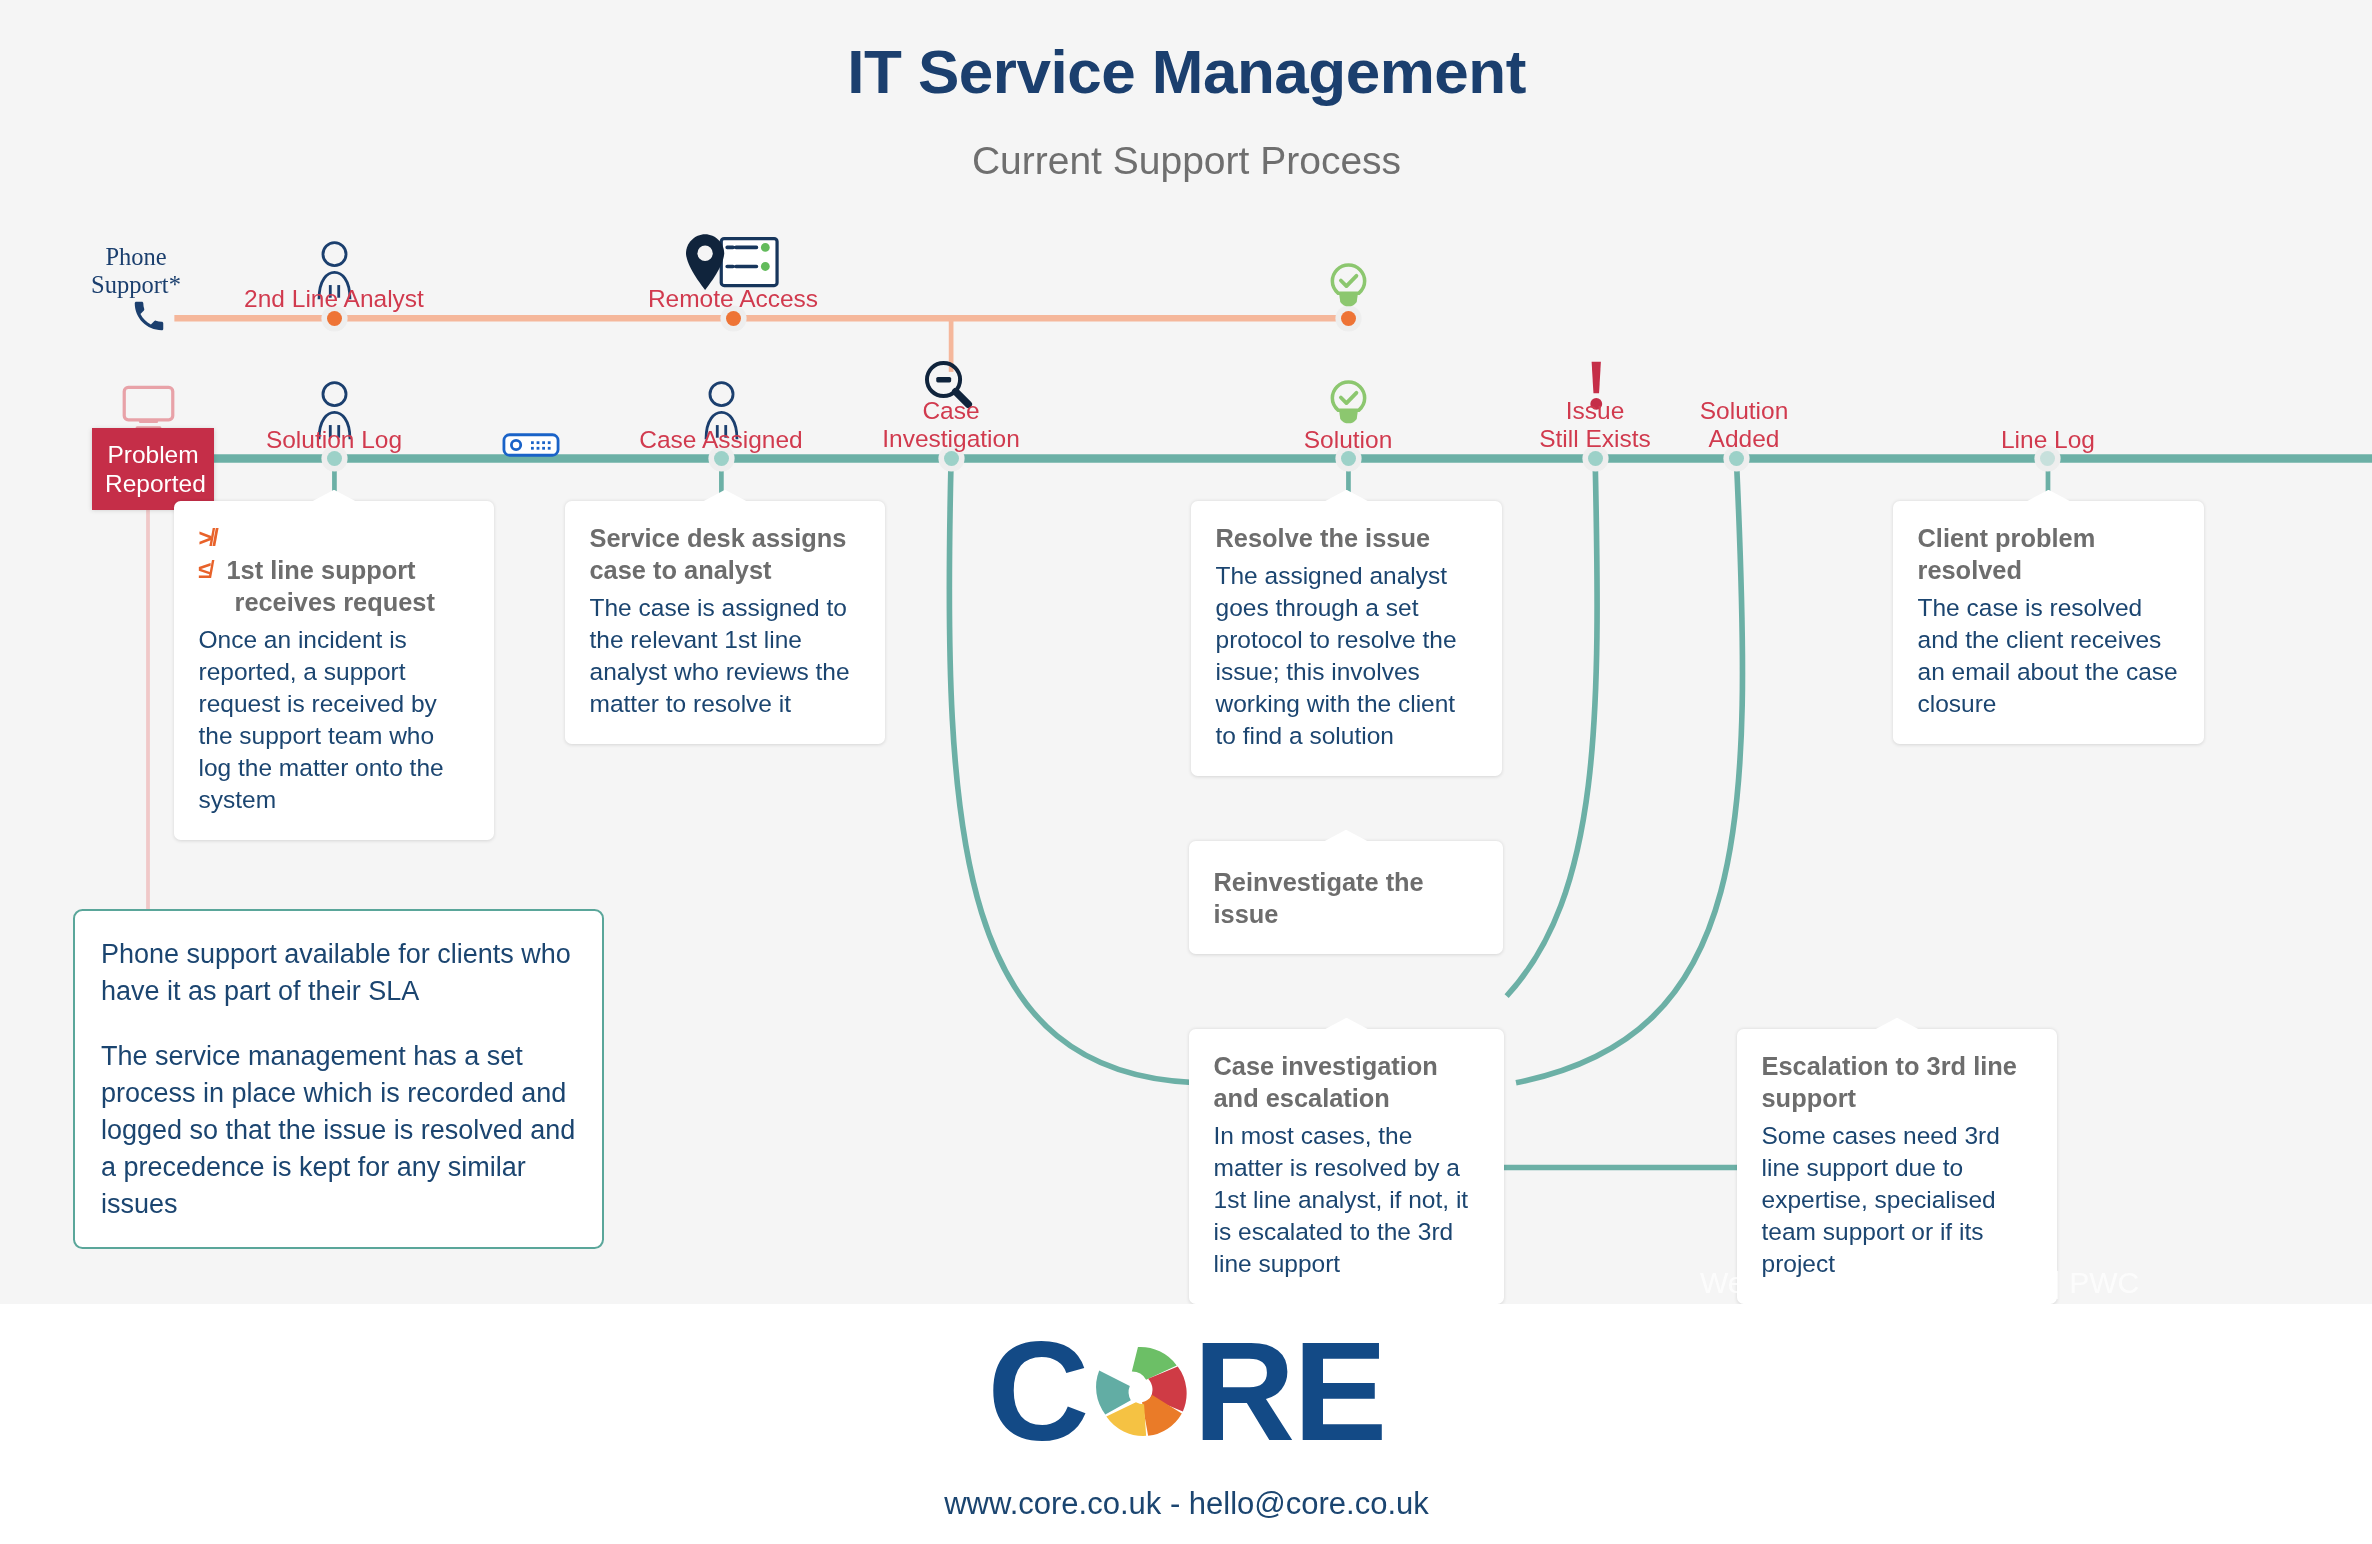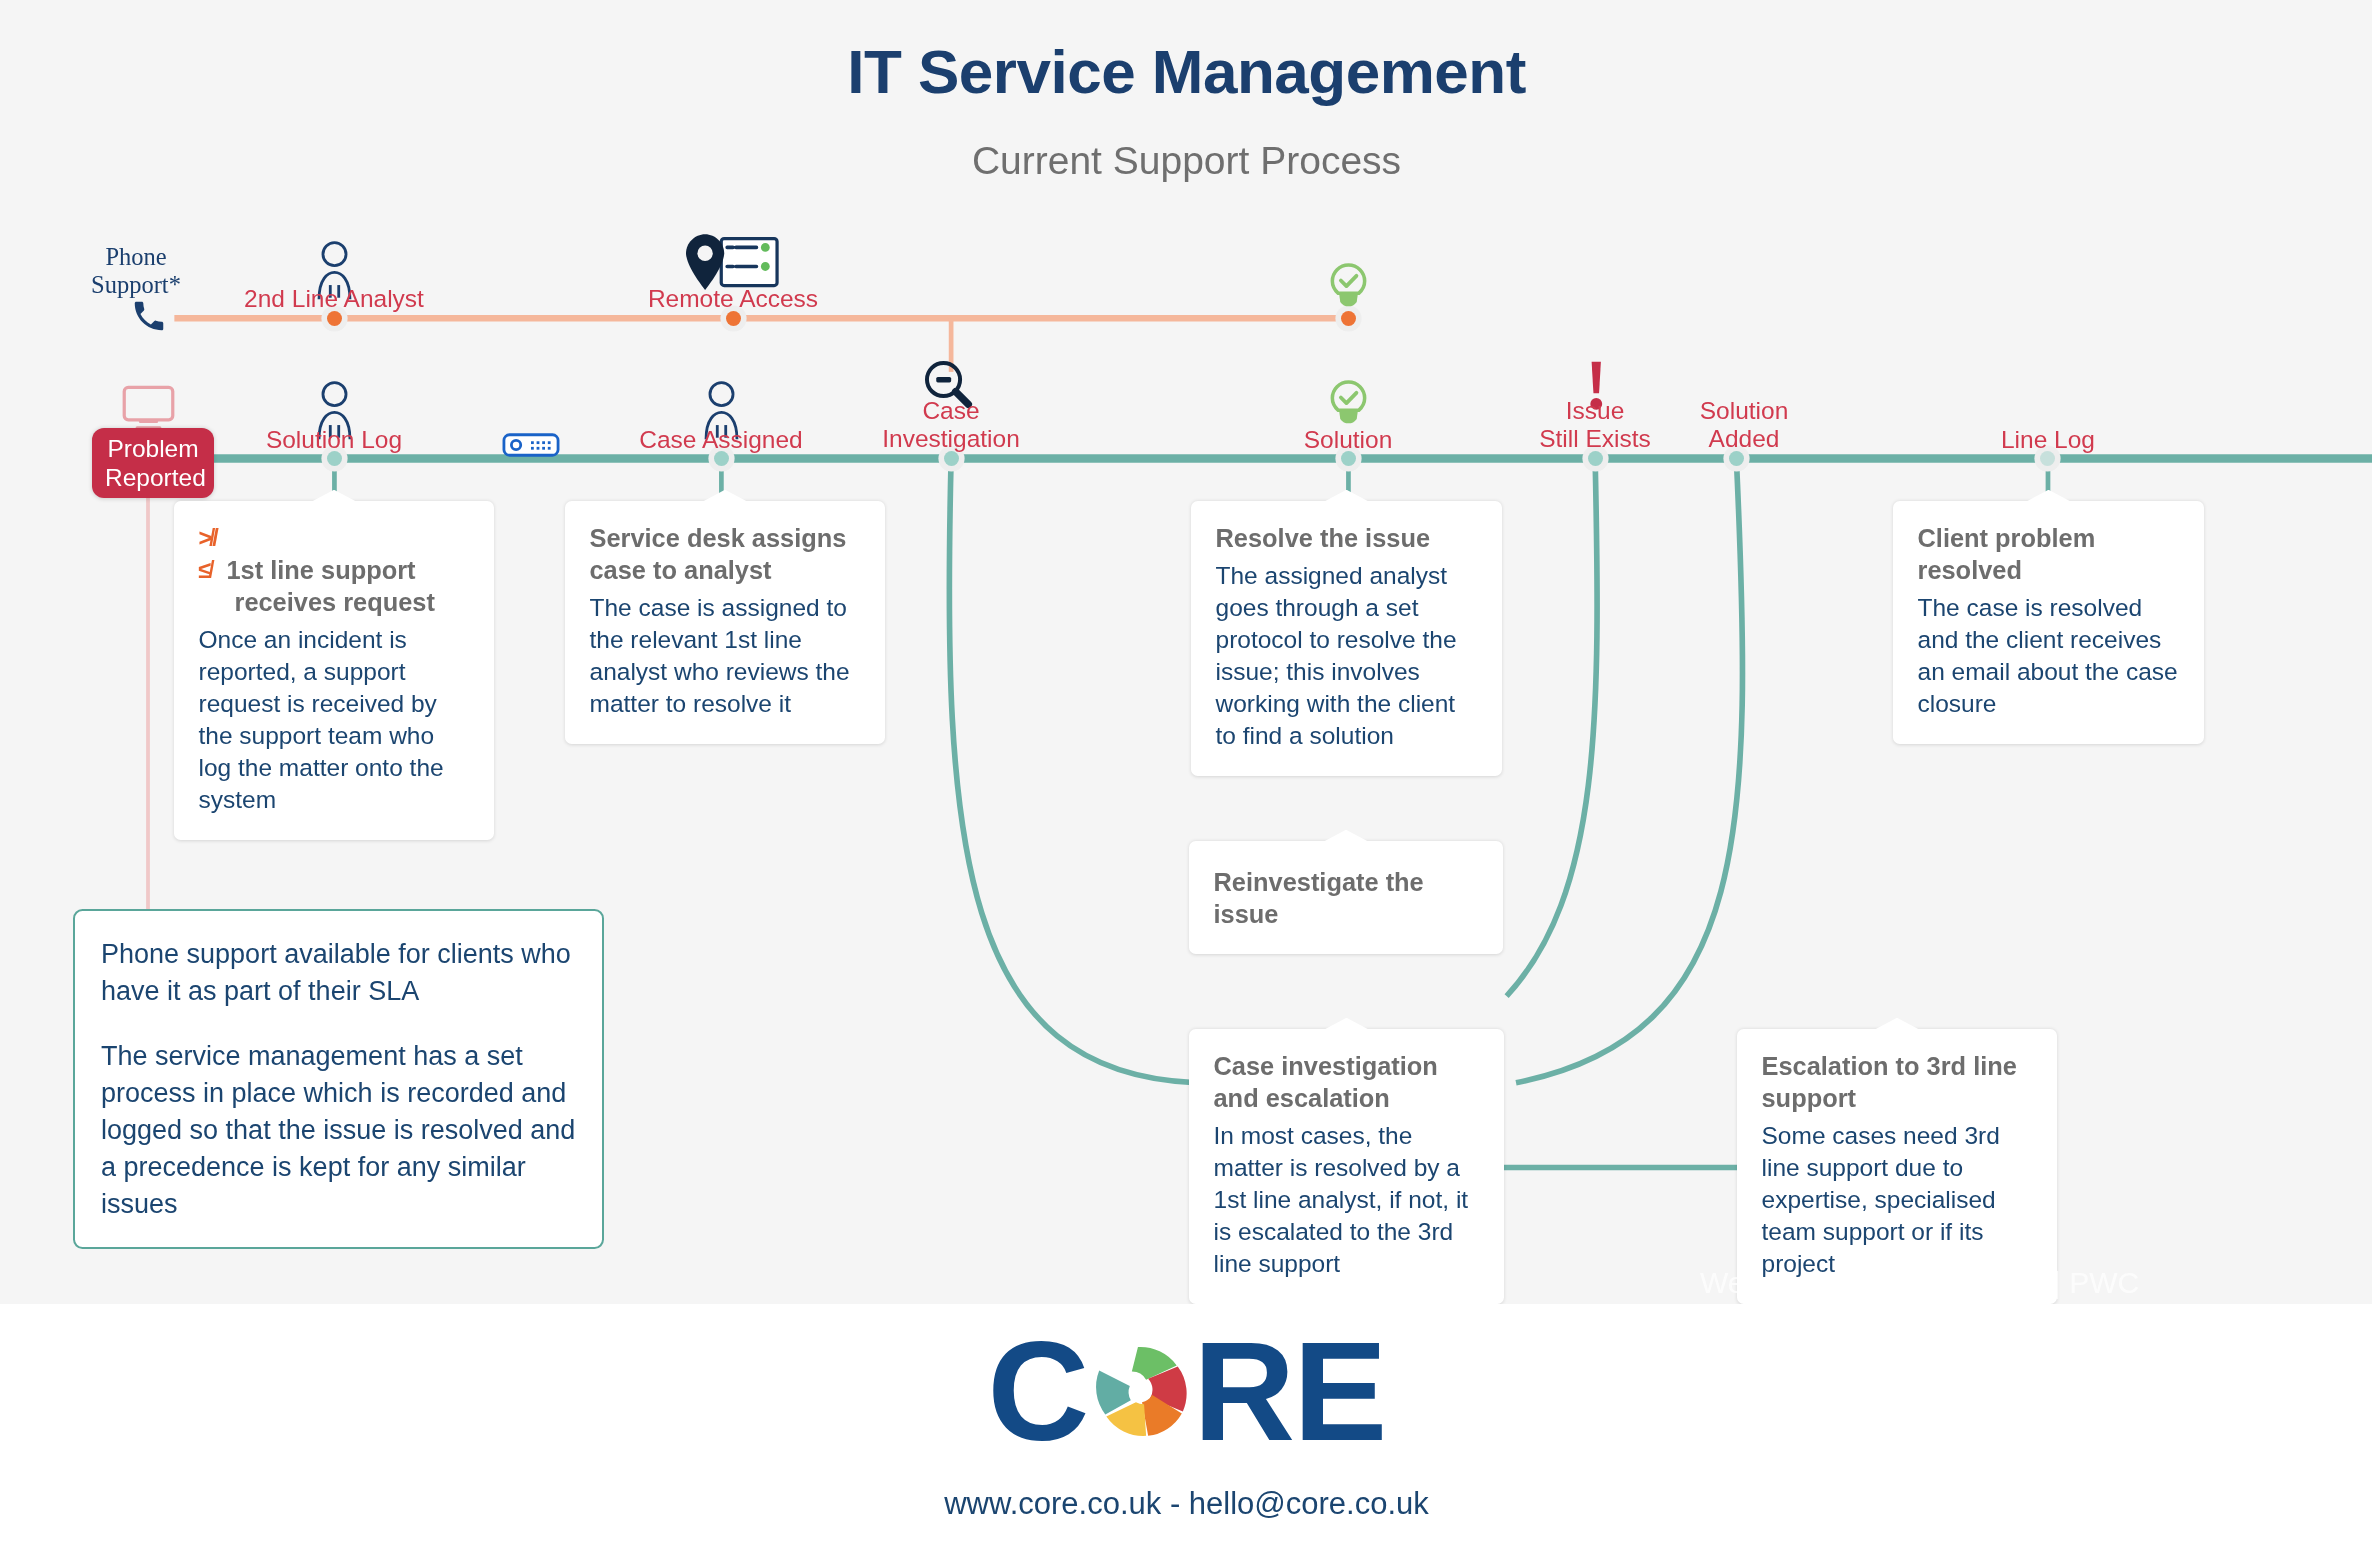--- a/index.html
+++ b/index.html
@@ -53,25 +53,25 @@
   }
   .node-label.dark { color: #1b3f6e; }
 
   .icon-wrap { position: absolute; }
 
   
   .badge {
     position: absolute;
     background: #c52e48;
     color: #ffffff;
-    border-radius: 12px;
+    border-radius: 0;
     text-align: center;
     font-size: 24.5px;
     line-height: 29px;
-    padding: 6px 13px;
+    padding: 12px 13px;
     white-space: pre-line;
     box-shadow: 0 0.9px 4.7px rgba(0,0,0,0.17);
   }
 
   
   .card {
     position: absolute;
     background: #ffffff;
     border-radius: 6.6px;
     box-shadow: 0 0.9px 3.8px rgba(0,0,0,0.13);

